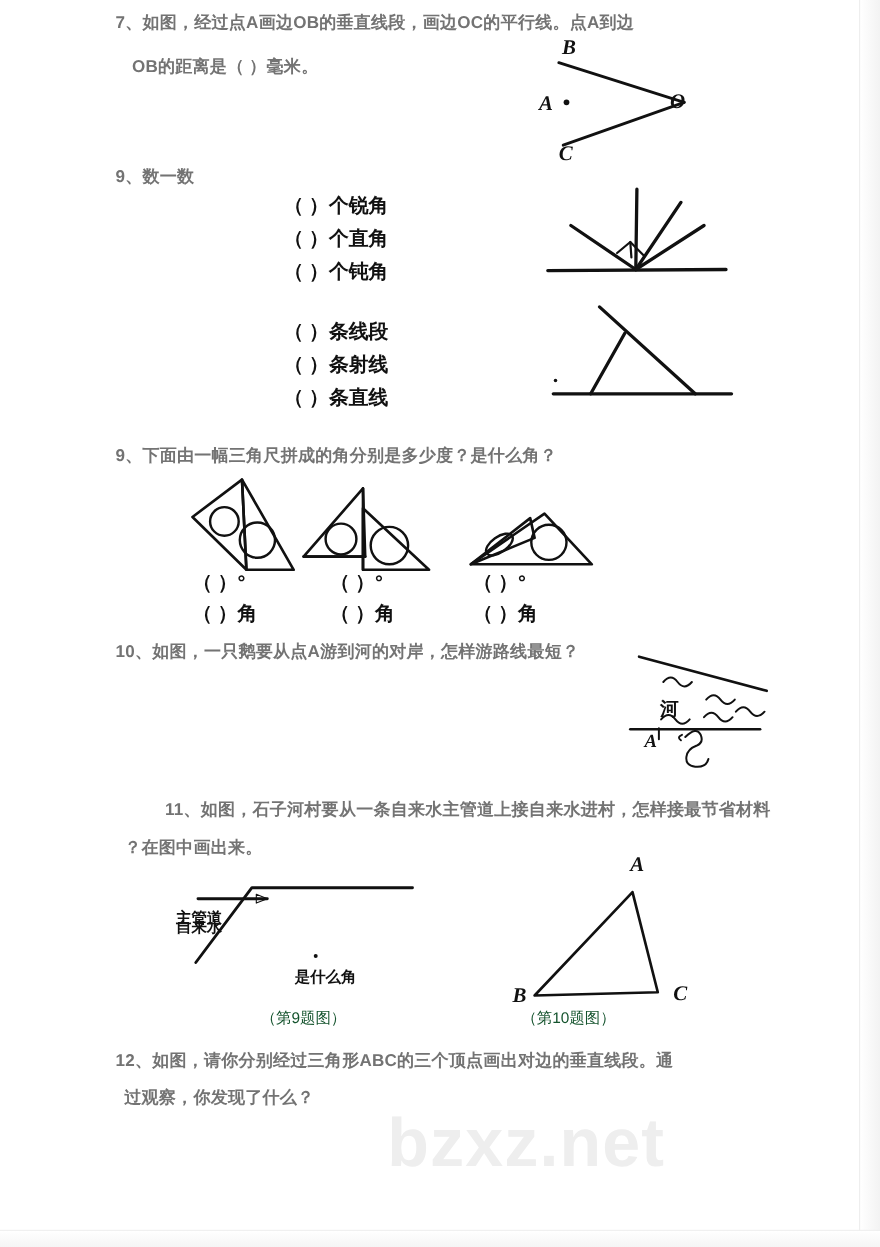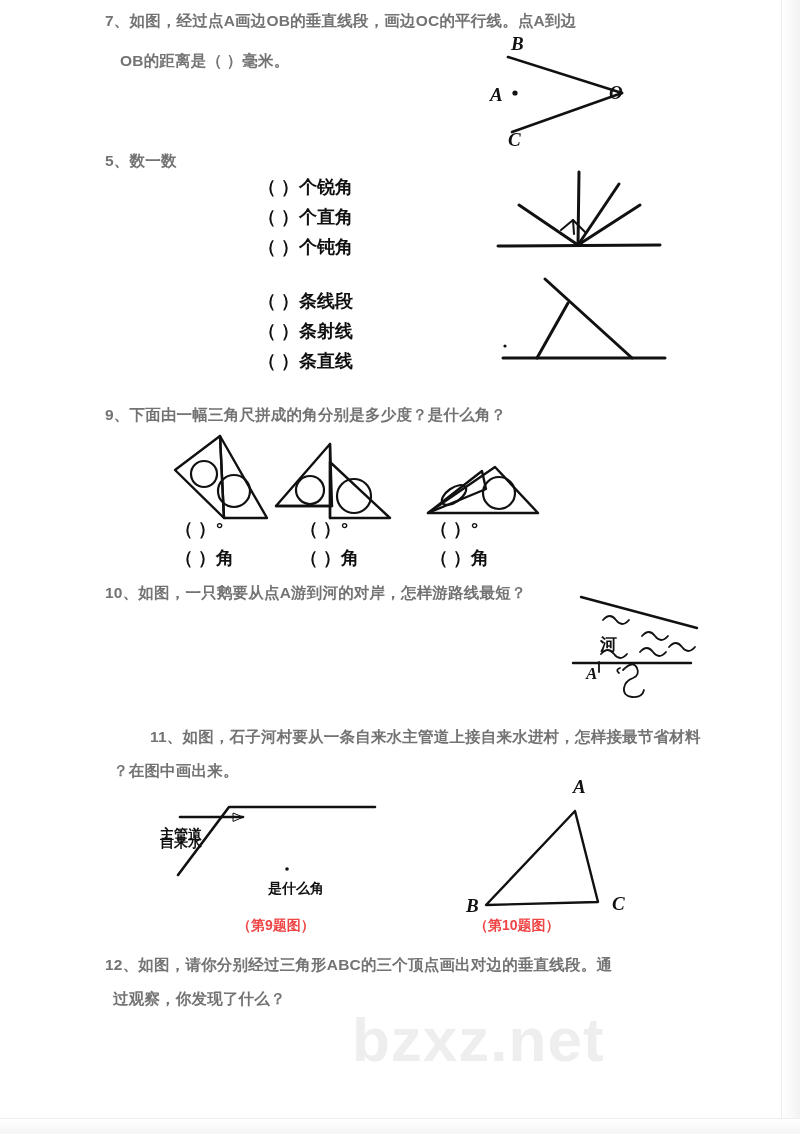--- a/index.html
+++ b/index.html
@@ -69,23 +69,23 @@
     position: absolute;
     font-family: "Liberation Sans", "DejaVu Sans", sans-serif;
     font-weight: bold;
     font-size: 14px;
     color: #111;
     white-space: nowrap;
   }
   .caption {
     position: absolute;
     font-family: "Liberation Sans", "DejaVu Sans", sans-serif;
-    font-weight: bold;
+    font-weight: normal;
     font-size: 14px;
-    color: #ef4444;
+    color: #14532d;
     white-space: nowrap;
   }
   svg { position: absolute; overflow: visible; }
   .ink { stroke: #111; fill: none; stroke-linecap: round; stroke-linejoin: round; }
 
   #watermark {
     position: absolute;
     left: 352px;
     top: 1004px;
     font-family: "Liberation Sans", "DejaVu Sans", sans-serif;
@@ -107,21 +107,21 @@
   <svg style="left:470px; top:30px;" width="190" height="130" viewBox="0 0 190 130">
     <path class="ink" d="M 38 27 L 152 63" stroke-width="2.6"></path>
     <path class="ink" d="M 152 63 L 42 102" stroke-width="2.6"></path>
     <circle cx="45" cy="63" r="2.6" fill="#111" stroke="none"></circle>
   </svg>
   <div class="fig-label" style="left:511px; top:33px;">B</div>
   <div class="fig-label" style="left:609px; top:82px;">O</div>
   <div class="fig-label" style="left:508px; top:129px;">C</div>
   <div class="fig-label" style="left:490px; top:84px;">A</div>
 
-  <div class="qtext" style="left:105px; top:146px;">5、数一数</div>
+  <div class="qtext" style="left:105px; top:146px;">9、数一数</div>
 
   <div class="blank-col" style="left:258px; top:172px;">（    ）个锐角</div>
   <div class="blank-col" style="left:258px; top:202px;">（    ）个直角</div>
   <div class="blank-col" style="left:258px; top:232px;">（    ）个钝角</div>
 
   <div class="blank-col" style="left:258px; top:286px;">（    ）条线段</div>
   <div class="blank-col" style="left:258px; top:316px;">（    ）条射线</div>
   <div class="blank-col" style="left:258px; top:346px;">（    ）条直线</div>
 
   <svg style="left:495px; top:172px;" width="175" height="90" viewBox="0 0 175 90">

